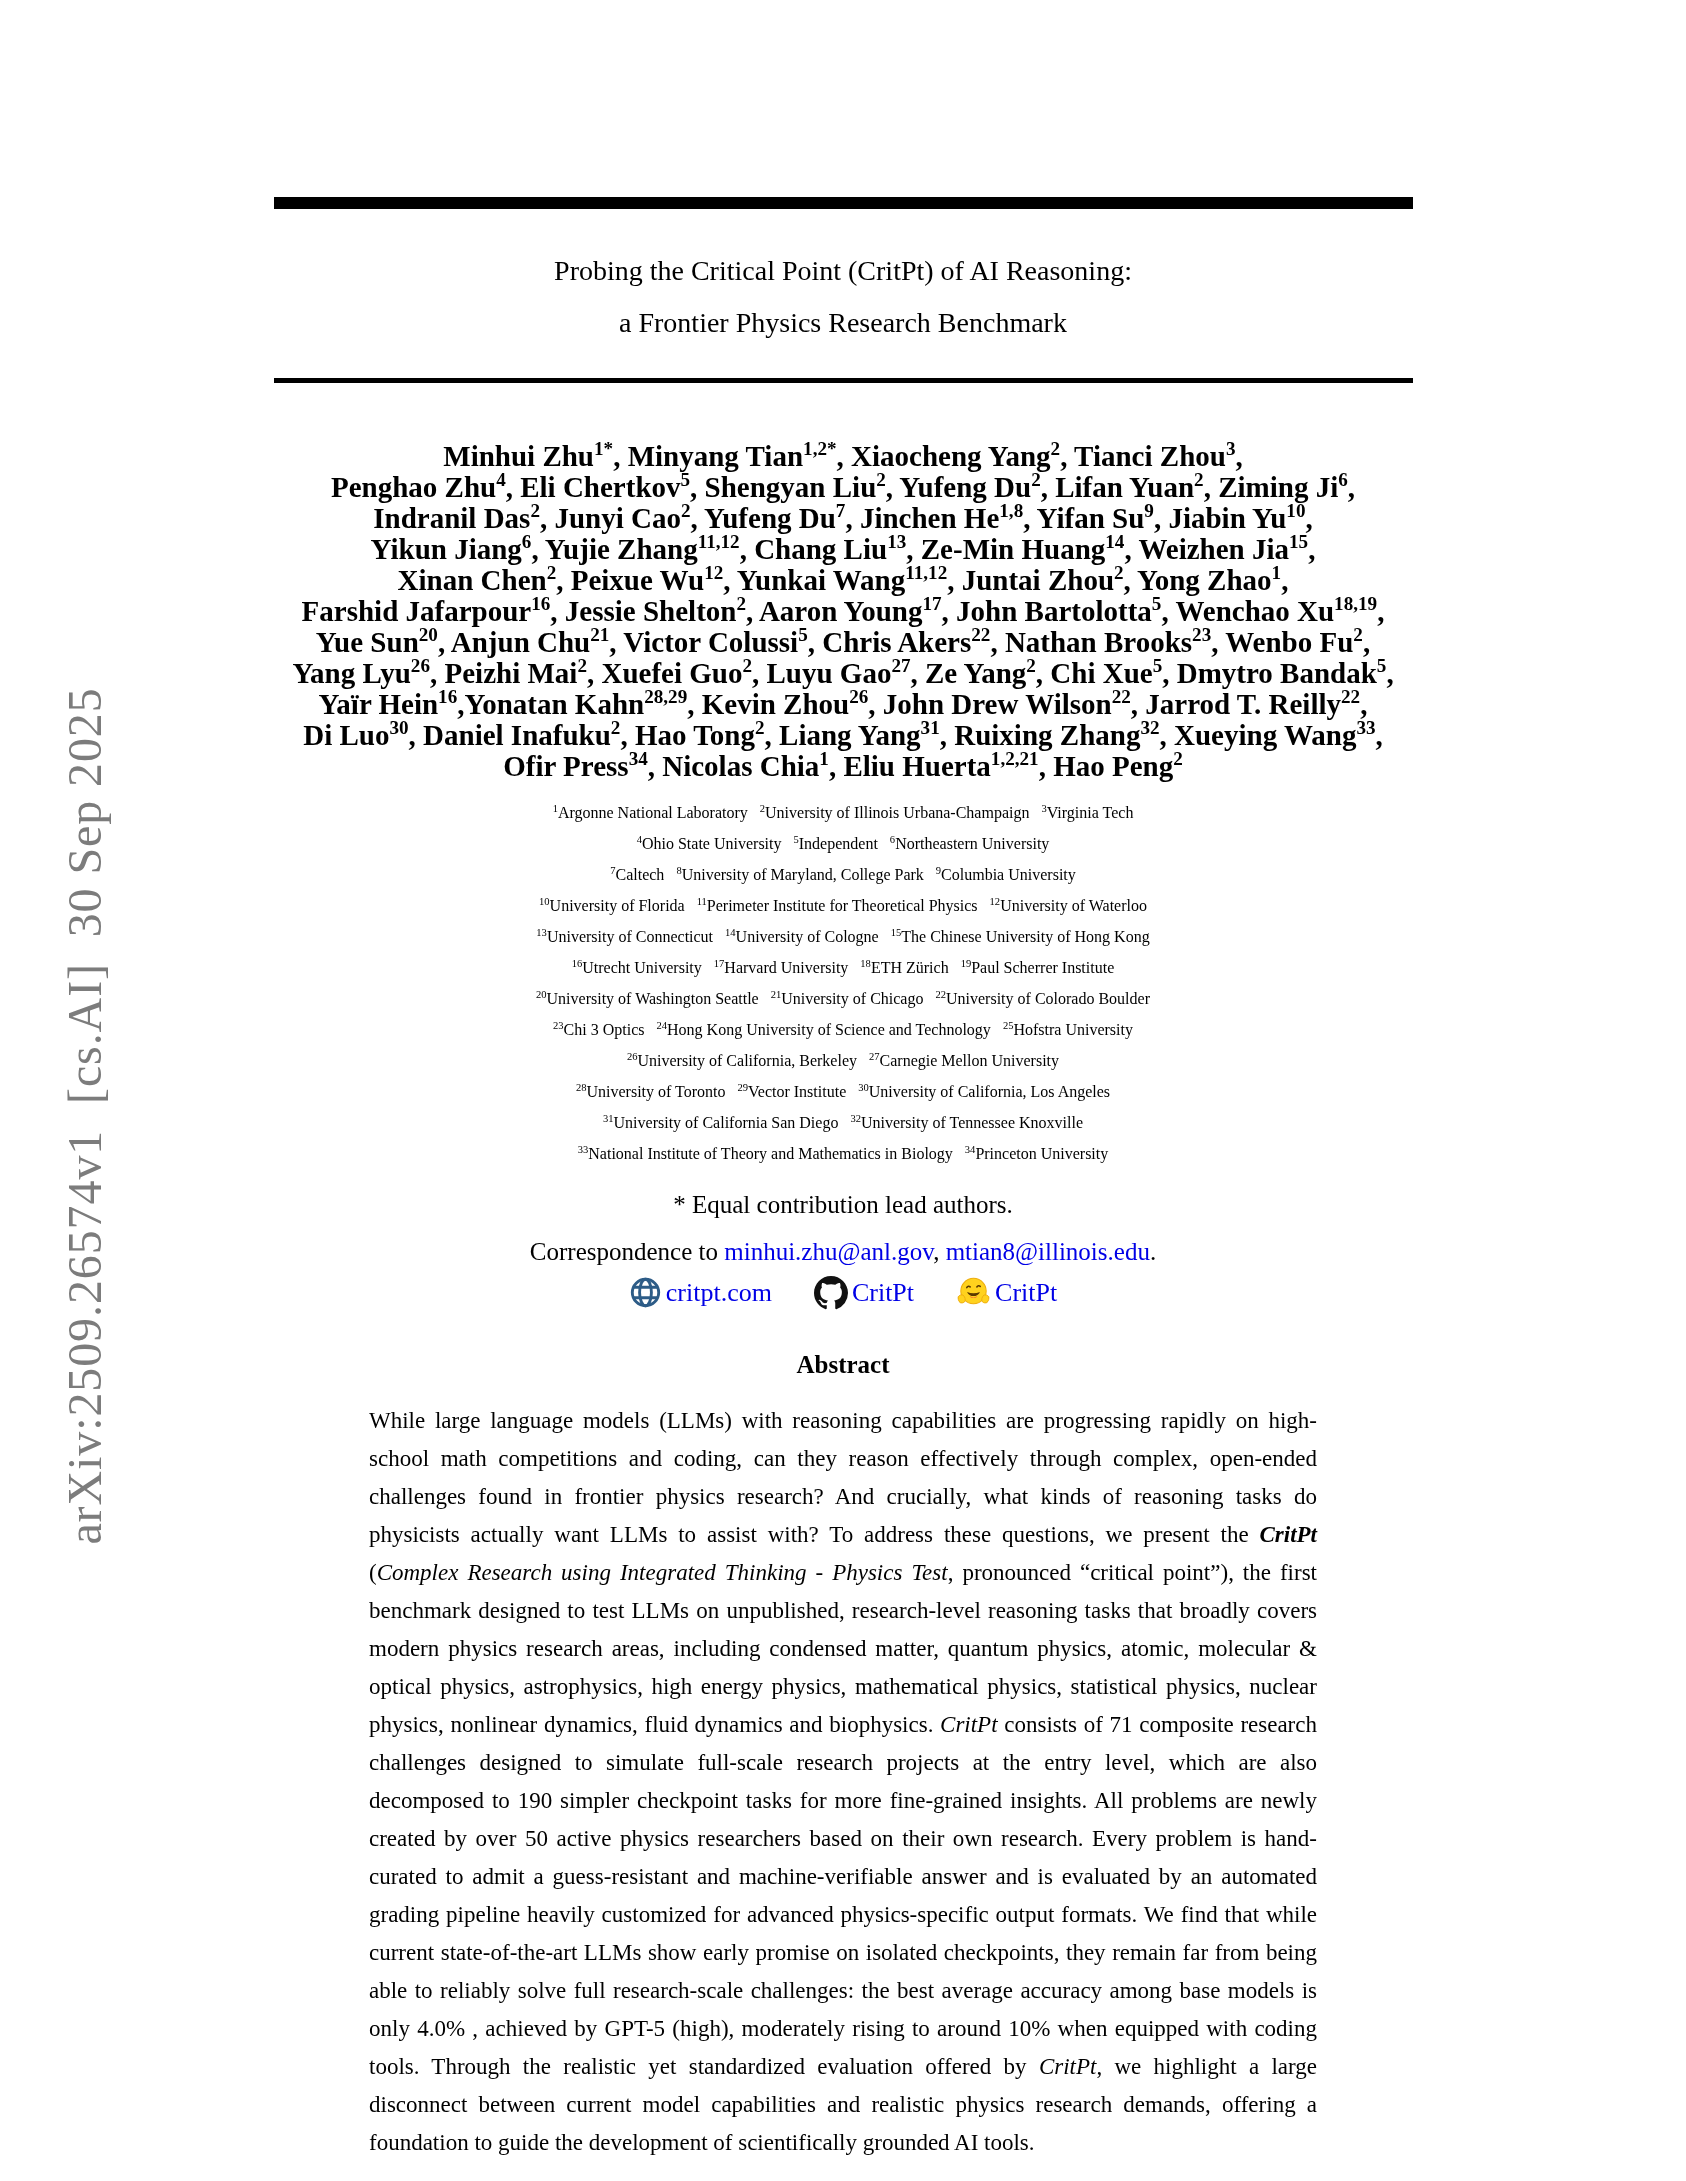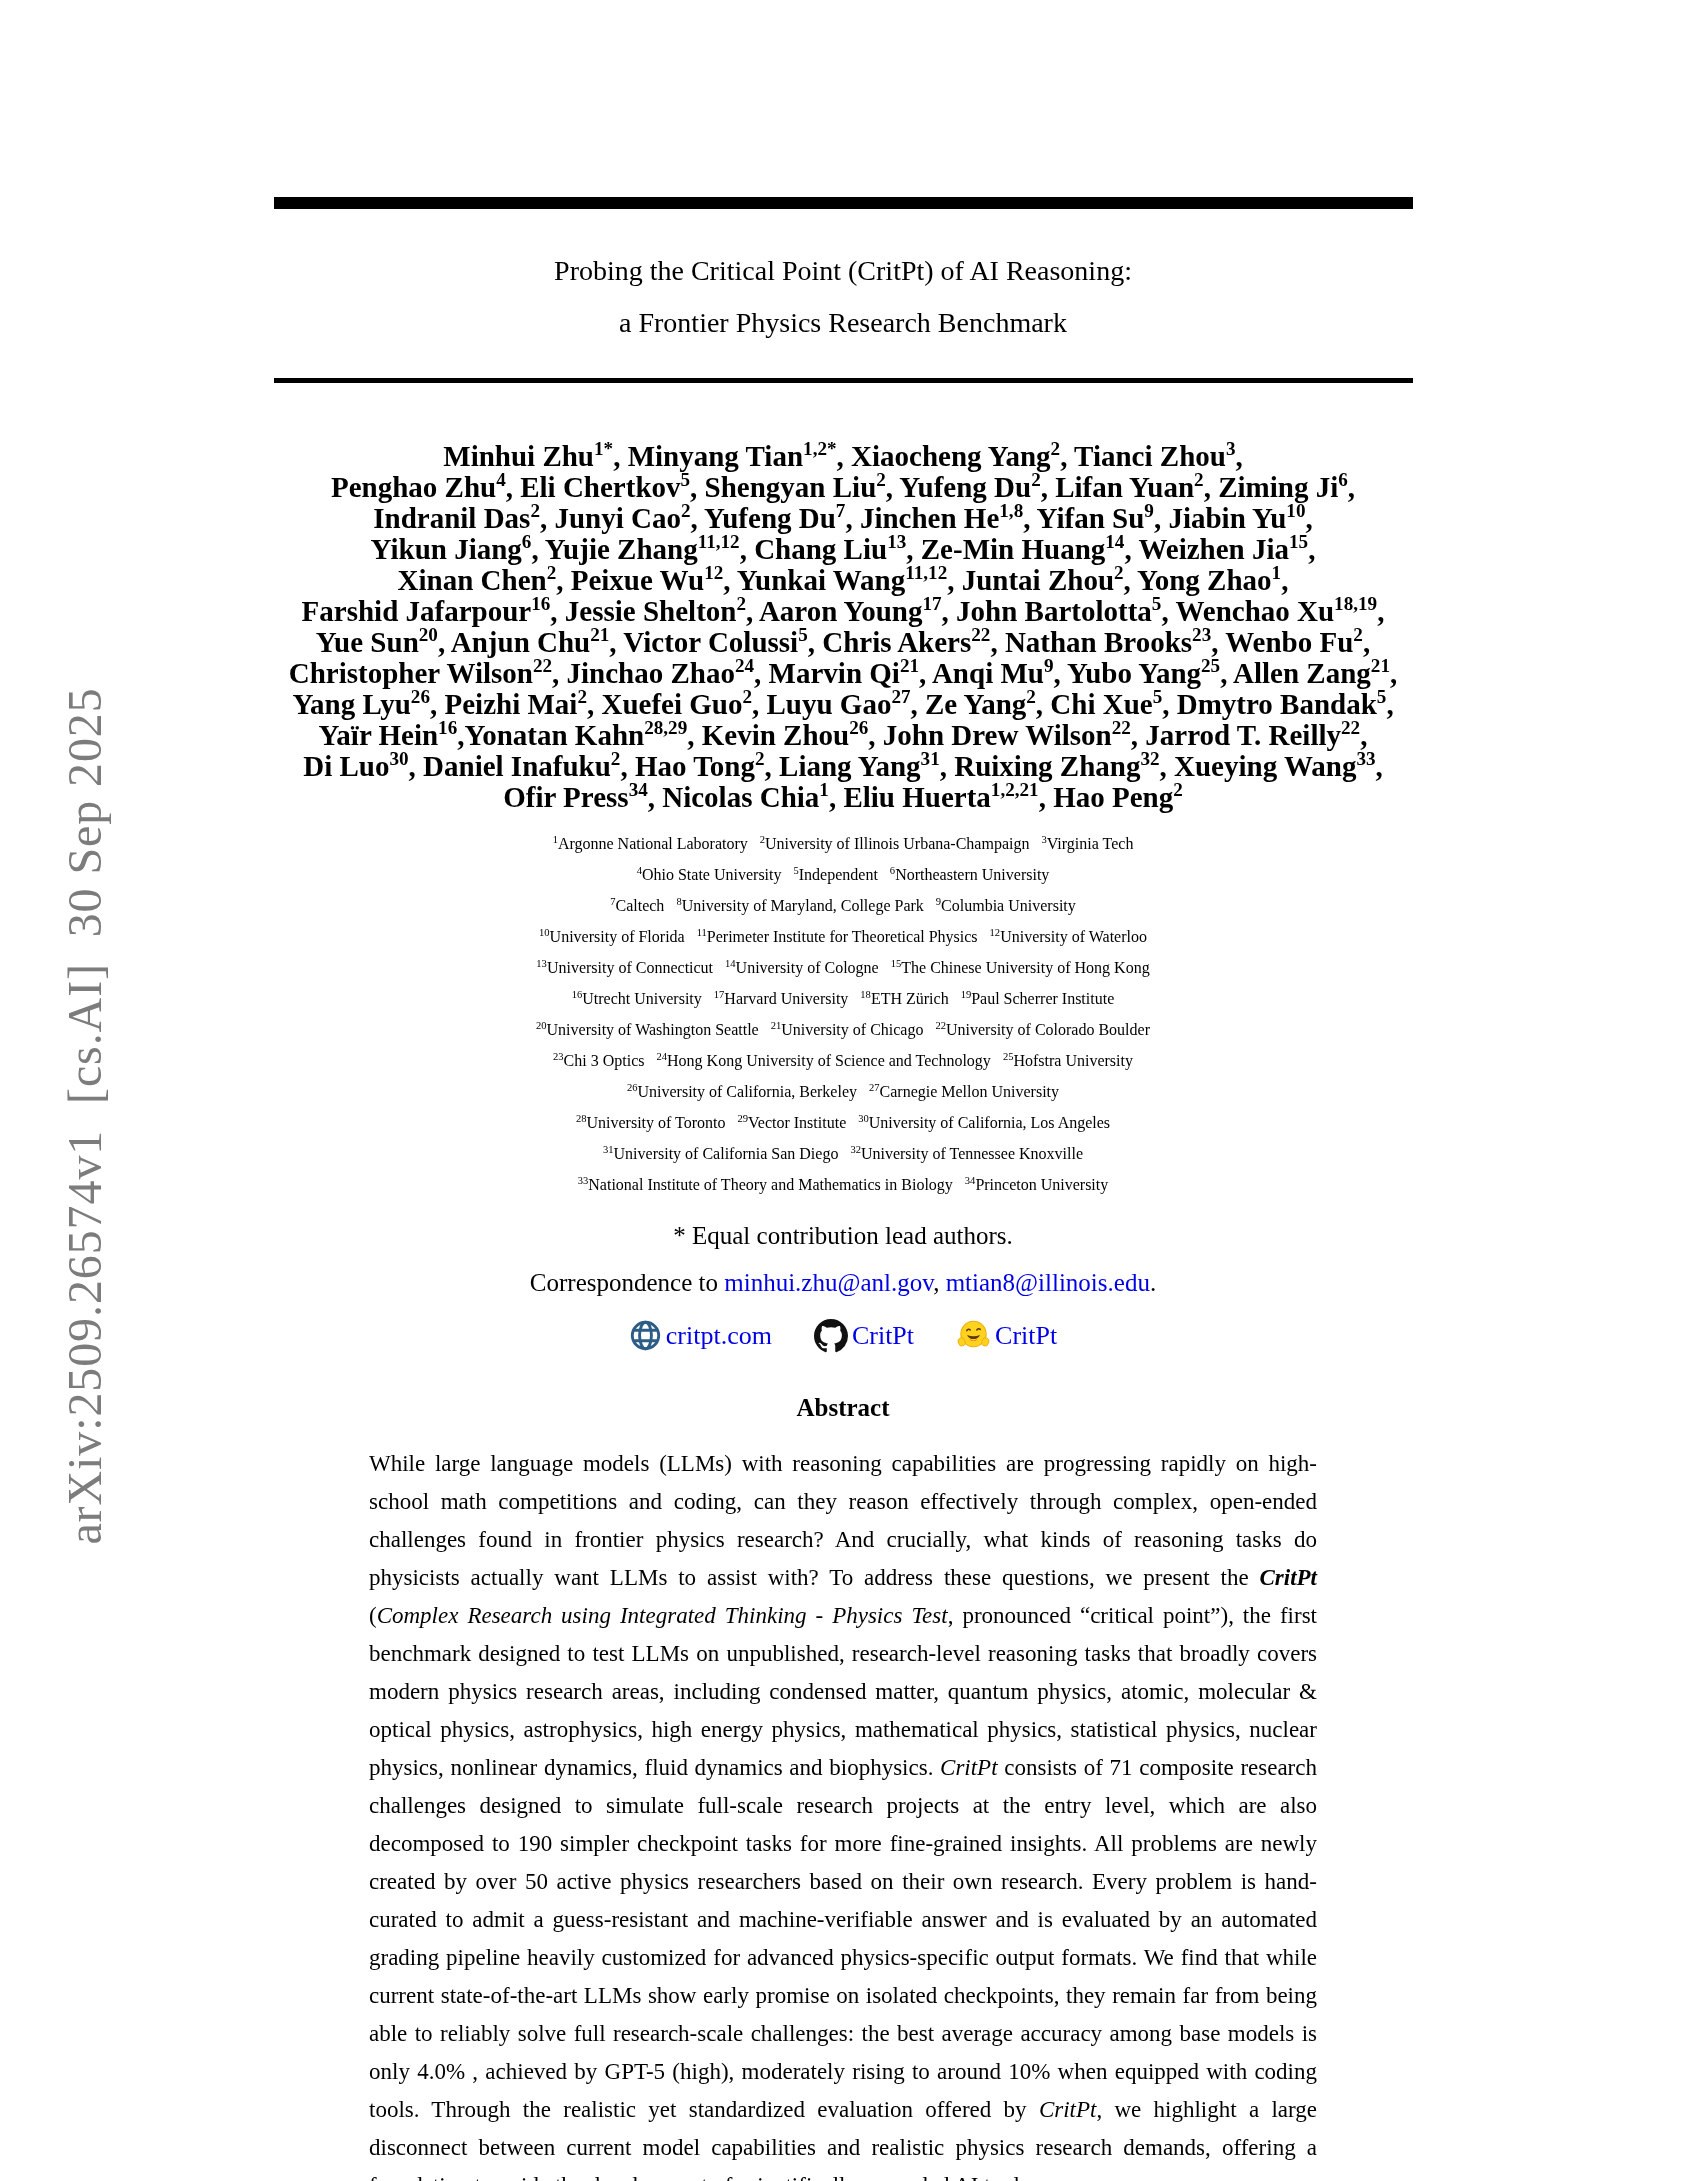--- a/index.html
+++ b/index.html
@@ -28,21 +28,21 @@
     font-size:29px;line-height:31px;}
   .affiliations{margin-top:15.6px;text-align:center;font-size:16px;line-height:31px;}
   .affiliations .rline,.authors .rline{white-space:pre-wrap;}
   .note{margin-top:14px;text-align:center;font-size:25px;line-height:33px;}
   .note.first{margin-top:19px;}
   a.link{color:var(--link-blue,#0000e6);text-decoration:none;cursor:pointer;}
   .links-row{
     margin-top:7.3px;display:flex;justify-content:center;align-items:center;
     gap:42px;font-size:26px;
   }
-  .linkitem{display:inline-flex;align-items:center;gap:4px;cursor:pointer;margin-top:12px;}
+  .linkitem{display:inline-flex;align-items:center;gap:4px;cursor:pointer;}
   .linkitem svg{display:block;}
   .abstract{width:948px;margin:39px auto 0;}
   .abs-head{text-align:center;font-weight:bold;font-size:25px;line-height:31px;margin-bottom:22px;}
   .abs-body{margin:0;font-size:23px;line-height:38px;text-align:justify;}
   .abs-body .i{font-style:italic;}
   .abs-body .bi{font-style:italic;font-weight:bold;}
 </style>
 </head>
 <body>
 
@@ -62,21 +62,20 @@
     <div class="rule thin"></div>
 
     <div class="authors">
         <div class="rline">Minhui Zhu<sup>1*</sup>, Minyang Tian<sup>1,2*</sup>, Xiaocheng Yang<sup>2</sup>, Tianci Zhou<sup>3</sup>,</div>
         <div class="rline">Penghao Zhu<sup>4</sup>, Eli Chertkov<sup>5</sup>, Shengyan Liu<sup>2</sup>, Yufeng Du<sup>2</sup>, Lifan Yuan<sup>2</sup>, Ziming Ji<sup>6</sup>,</div>
         <div class="rline">Indranil Das<sup>2</sup>, Junyi Cao<sup>2</sup>, Yufeng Du<sup>7</sup>, Jinchen He<sup>1,8</sup>, Yifan Su<sup>9</sup>, Jiabin Yu<sup>10</sup>,</div>
         <div class="rline">Yikun Jiang<sup>6</sup>, Yujie Zhang<sup>11,12</sup>, Chang Liu<sup>13</sup>, Ze-Min Huang<sup>14</sup>, Weizhen Jia<sup>15</sup>,</div>
         <div class="rline">Xinan Chen<sup>2</sup>, Peixue Wu<sup>12</sup>, Yunkai Wang<sup>11,12</sup>, Juntai Zhou<sup>2</sup>, Yong Zhao<sup>1</sup>,</div>
         <div class="rline">Farshid Jafarpour<sup>16</sup>, Jessie Shelton<sup>2</sup>, Aaron Young<sup>17</sup>, John Bartolotta<sup>5</sup>, Wenchao Xu<sup>18,19</sup>,</div>
         <div class="rline">Yue Sun<sup>20</sup>, Anjun Chu<sup>21</sup>, Victor Colussi<sup>5</sup>, Chris Akers<sup>22</sup>, Nathan Brooks<sup>23</sup>, Wenbo Fu<sup>2</sup>,</div>
-        <div class="rline">Christopher Wilson<sup>22</sup>, Jinchao Zhao<sup>24</sup>, Marvin Qi<sup>21</sup>, Anqi Mu<sup>9</sup>, Yubo Yang<sup>25</sup>, Allen Zang<sup>21</sup>,</div>
         <div class="rline">Yang Lyu<sup>26</sup>, Peizhi Mai<sup>2</sup>, Xuefei Guo<sup>2</sup>, Luyu Gao<sup>27</sup>, Ze Yang<sup>2</sup>, Chi Xue<sup>5</sup>, Dmytro Bandak<sup>5</sup>,</div>
         <div class="rline">Yaïr Hein<sup>16</sup>,Yonatan Kahn<sup>28,29</sup>, Kevin Zhou<sup>26</sup>, John Drew Wilson<sup>22</sup>, Jarrod T. Reilly<sup>22</sup>,</div>
         <div class="rline">Di Luo<sup>30</sup>, Daniel Inafuku<sup>2</sup>, Hao Tong<sup>2</sup>, Liang Yang<sup>31</sup>, Ruixing Zhang<sup>32</sup>, Xueying Wang<sup>33</sup>,</div>
         <div class="rline">Ofir Press<sup>34</sup>, Nicolas Chia<sup>1</sup>, Eliu Huerta<sup>1,2,21</sup>, Hao Peng<sup>2</sup></div>
       </div>
 
     <div class="affiliations">
         <div class="rline"><sup>1</sup>Argonne National Laboratory   <sup>2</sup>University of Illinois Urbana-Champaign   <sup>3</sup>Virginia Tech</div>
         <div class="rline"><sup>4</sup>Ohio State University   <sup>5</sup>Independent   <sup>6</sup>Northeastern University</div>
         <div class="rline"><sup>7</sup>Caltech   <sup>8</sup>University of Maryland, College Park   <sup>9</sup>Columbia University</div>

